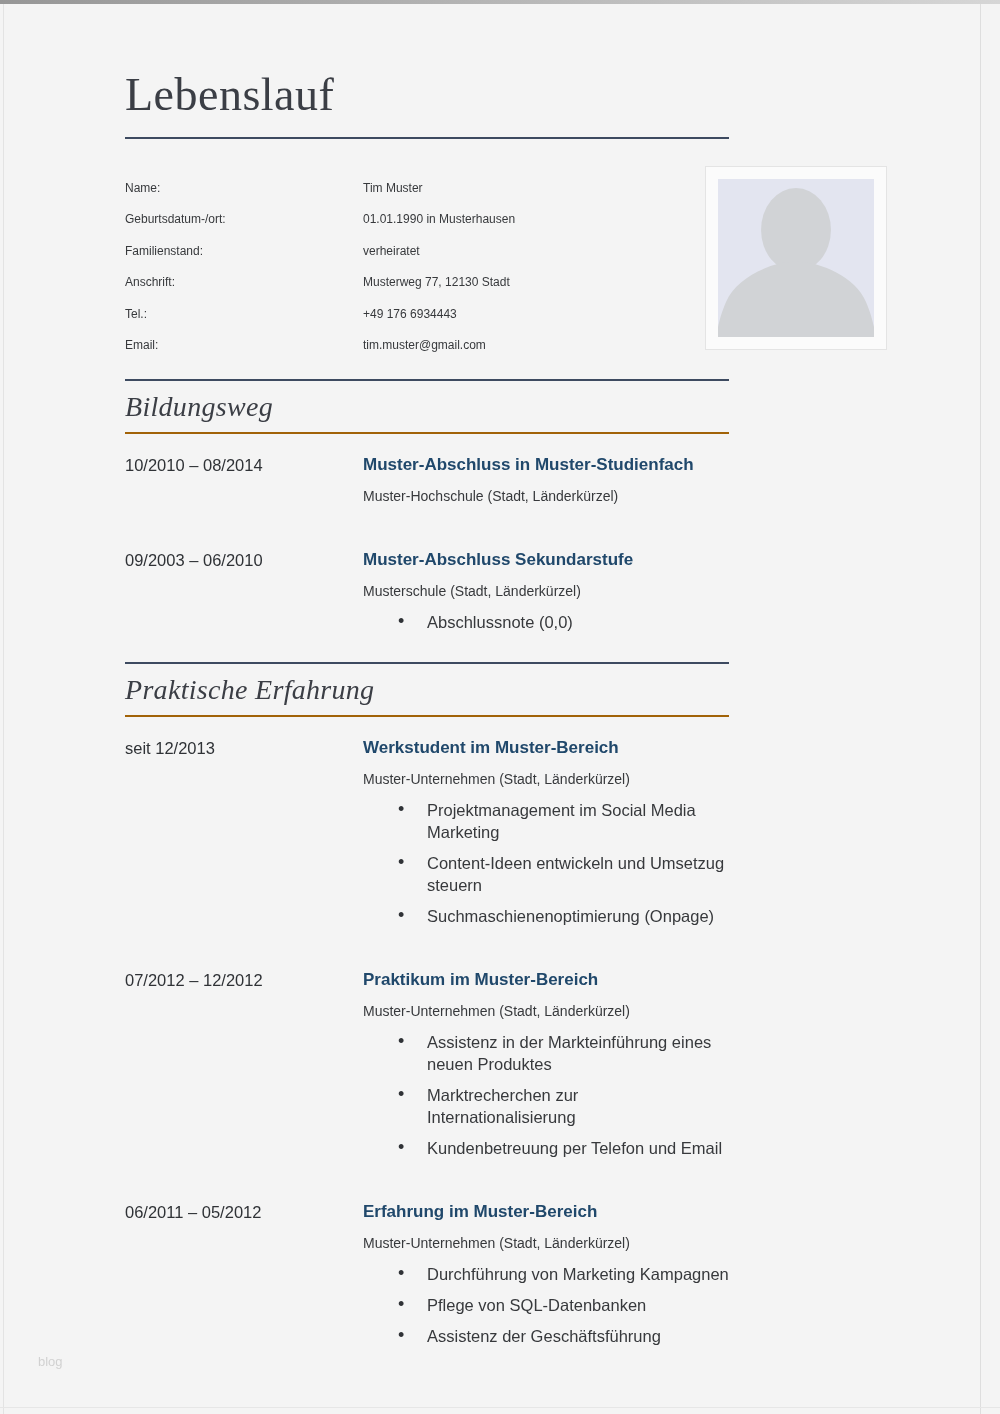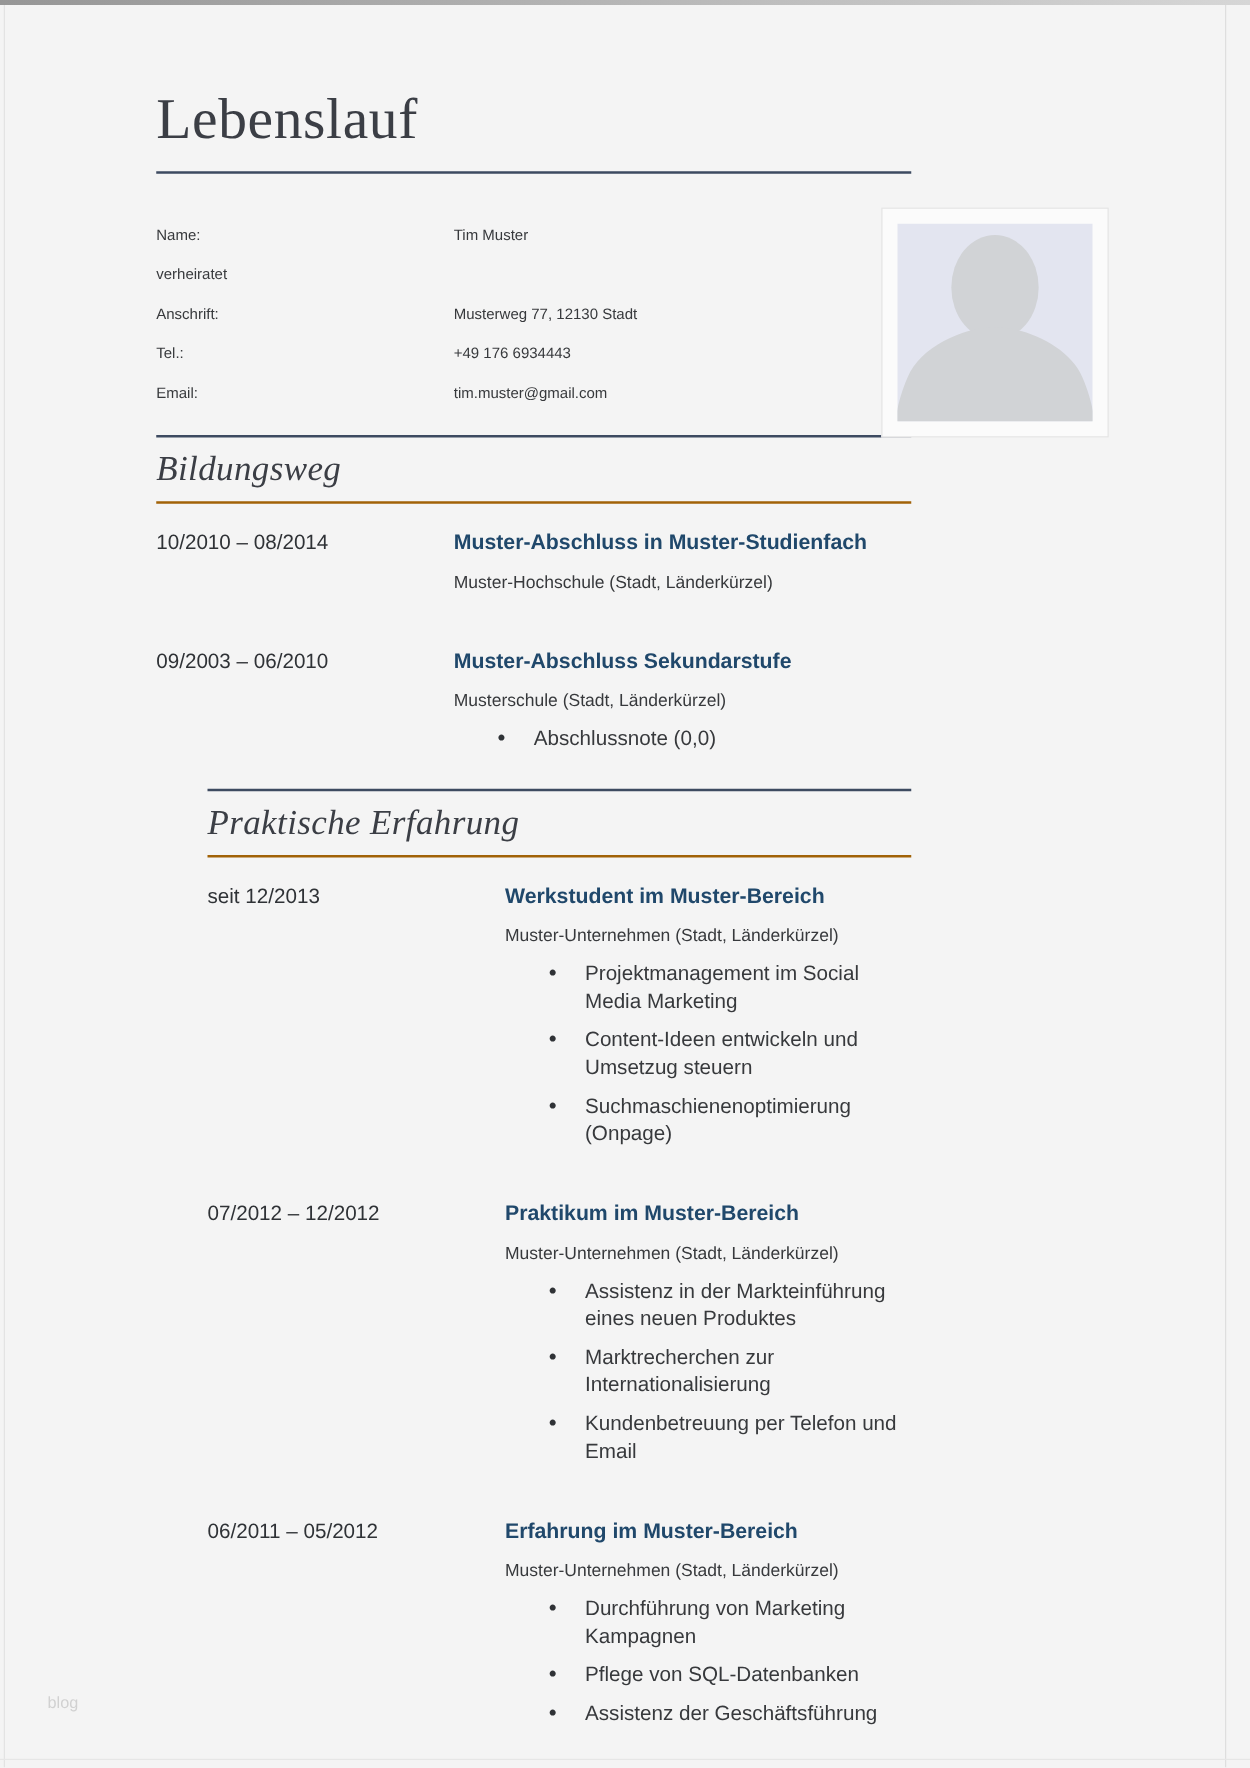--- a/index.html
+++ b/index.html
@@ -89,21 +89,21 @@
   }
   .photo-inner svg {
     position: absolute;
     left: 50%; bottom: -1px;
     transform: translateX(-50%);
     width: 128%;
   }
 
   
   .section { margin-top: 18px; }
-  .section-exp { margin-top: 29px; margin-left: 41px; }
+  .section-exp { margin-top: 29px; }
   .section-titlebar {
     border-top: 2px solid #3d4a60;
     border-bottom: 2px solid #a16207;
     padding: 9px 0 8px 0;
     font-style: italic;
   }
   .section-title {
     margin: 0;
     font-family: "Liberation Serif", "DejaVu Serif", serif;
     font-weight: 400;
@@ -179,20 +179,25 @@
 
   <h1 class="page-title">Lebenslauf</h1>
   <div class="title-rule"></div>
 
   <div class="personal">
     <div class="info-row">
       <div class="info-label">Name:</div>
       <div class="info-value">Tim Muster</div>
     </div>
     <div class="info-row">
+      <div class="info-label">Geburtsdatum-/ort:</div>
+      <div class="info-value">01.01.1990 in Musterhausen</div>
+    </div>
+    <div class="info-row">
+      <div class="info-label">Familienstand:</div>
       <div class="info-value">verheiratet</div>
     </div>
     <div class="info-row">
       <div class="info-label">Anschrift:</div>
       <div class="info-value">Musterweg 77, 12130 Stadt</div>
     </div>
     <div class="info-row">
       <div class="info-label">Tel.:</div>
       <div class="info-value">+49 176 6934443</div>
     </div>

